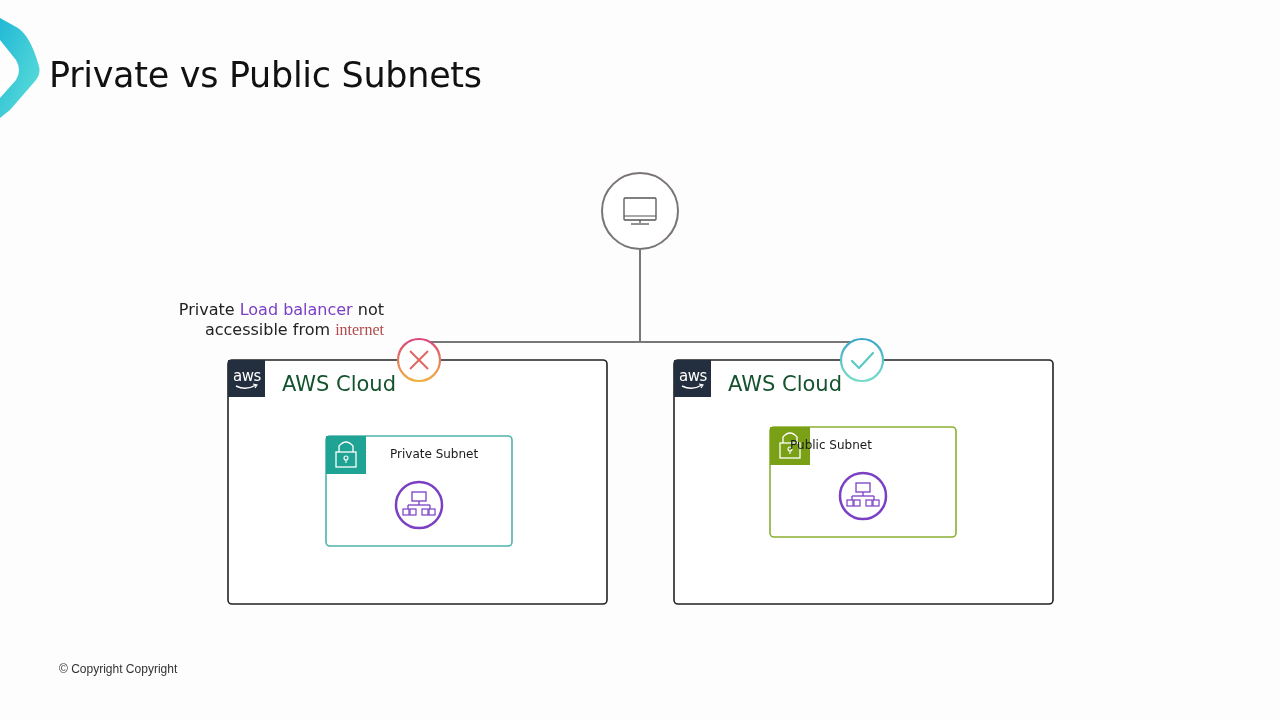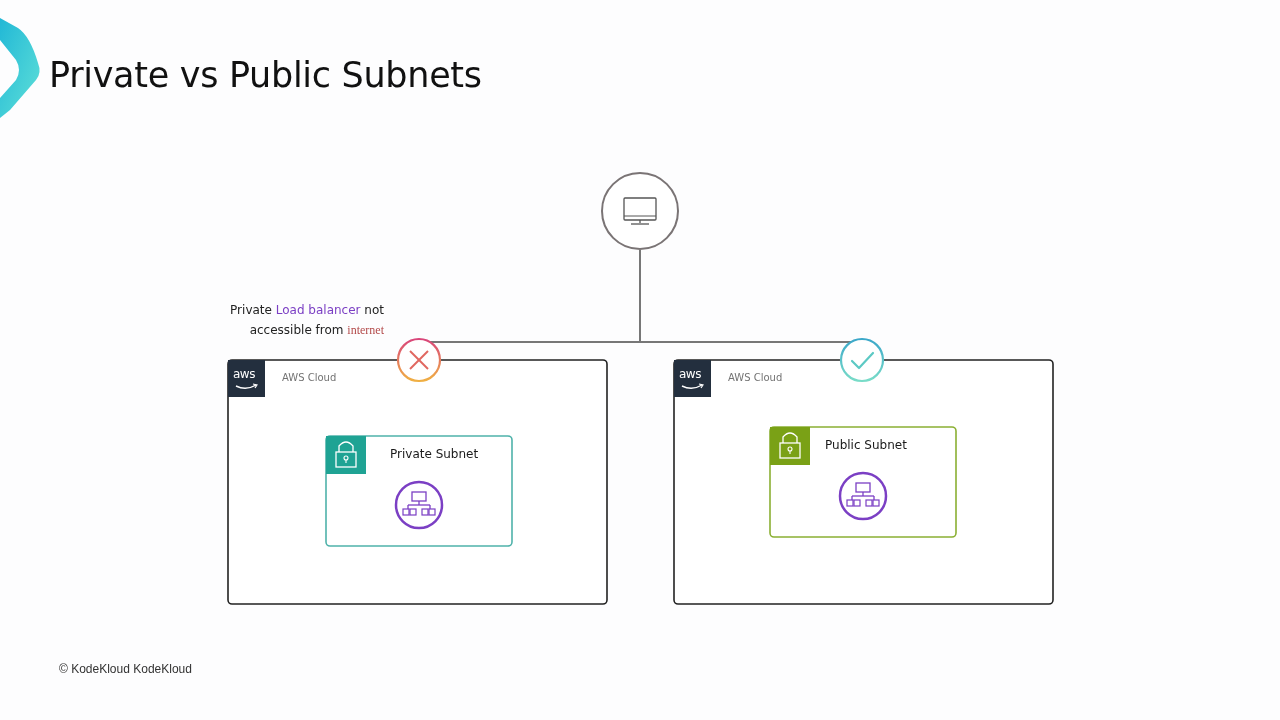--- a/index.html
+++ b/index.html
@@ -45,43 +45,43 @@
       position: absolute;
       left: 0;
       top: 0;
     }
     .annotation {
       position: absolute;
       left: 140px;
       top: 300px;
       width: 244px;
       text-align: right;
-      font-size: 12px;
+      font-size: 16px;
       line-height: 20px;
       color: #222;
       font-family: "DejaVu Sans", sans-serif;
     }
     .annotation .hl-purple { color: #7b3fc4; }
     .annotation .hl-red { color: #b34a4a; font-family: Liberation Serif, serif; }
     .cloud-label {
       position: absolute;
-      font-size: 10px;
-      color: #737373;
+      font-size: 21px;
+      color: #14532d;
       font-family: "DejaVu Sans", sans-serif;
     }
     .subnet-label {
       position: absolute;
       font-size: 12px;
       color: #1a1a1a;
       font-family: "DejaVu Sans", sans-serif;
     }
     .aws-text {
       position: absolute;
       color: #fff;
-      font-size: 12px;
+      font-size: 15px;
       font-family: "DejaVu Sans", sans-serif;
       letter-spacing: -0.5px;
     }
   </style>
 </head>
 <body>
 
 <div class="stage">
 
   <svg class="logo-chevron" viewBox="0 0 42 100">
@@ -202,21 +202,21 @@
     </g>
   </svg>
 
   <div class="aws-text" style="left:233px; top:367px;">aws</div>
   <div class="aws-text" style="left:679px; top:367px;">aws</div>
 
   <div class="cloud-label" style="left:282px; top:372px;">AWS Cloud</div>
   <div class="cloud-label" style="left:728px; top:372px;">AWS Cloud</div>
 
   <div class="subnet-label" style="left:390px; top:447px;">Private Subnet</div>
-  <div class="subnet-label" style="left:825px; top:438px;">Public Subnet</div>
+  <div class="subnet-label" style="left:790px; top:438px;">Public Subnet</div>
 
   <div class="annotation">
     <span>Private </span><span class="hl-purple">Load balancer</span><span> not</span><br>
     <span>accessible from </span><span class="hl-red">internet</span>
   </div>
 
-  <div class="copyright">© KodeKloud KodeKloud</div>
+  <div class="copyright">© Copyright Copyright</div>
 </div>
 
 </body></html>

